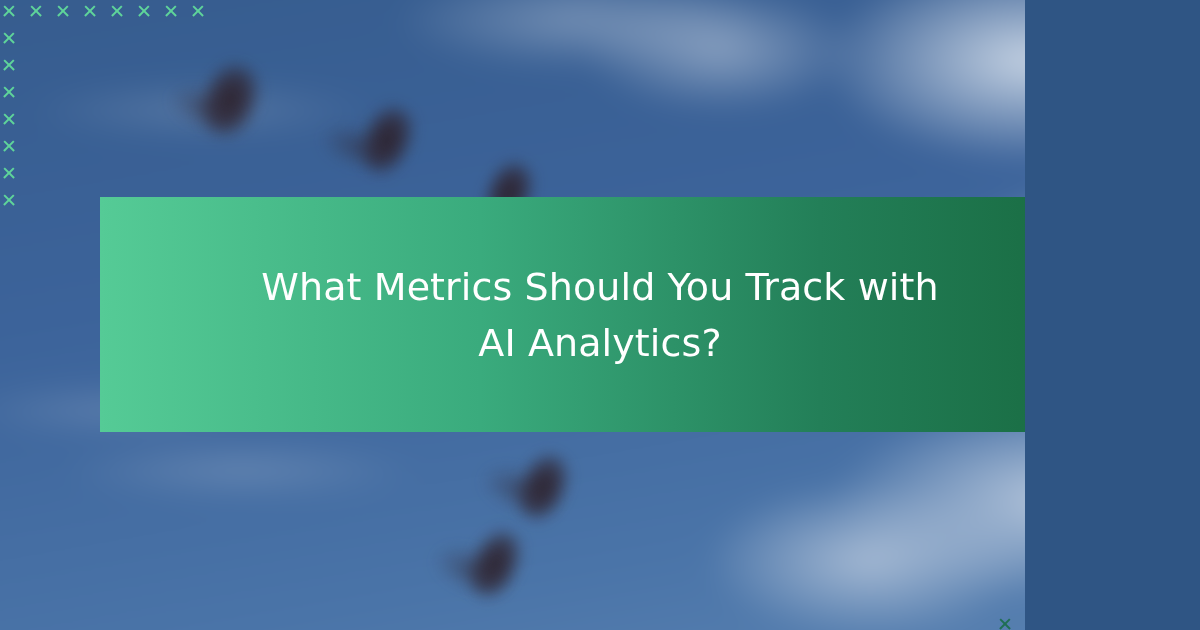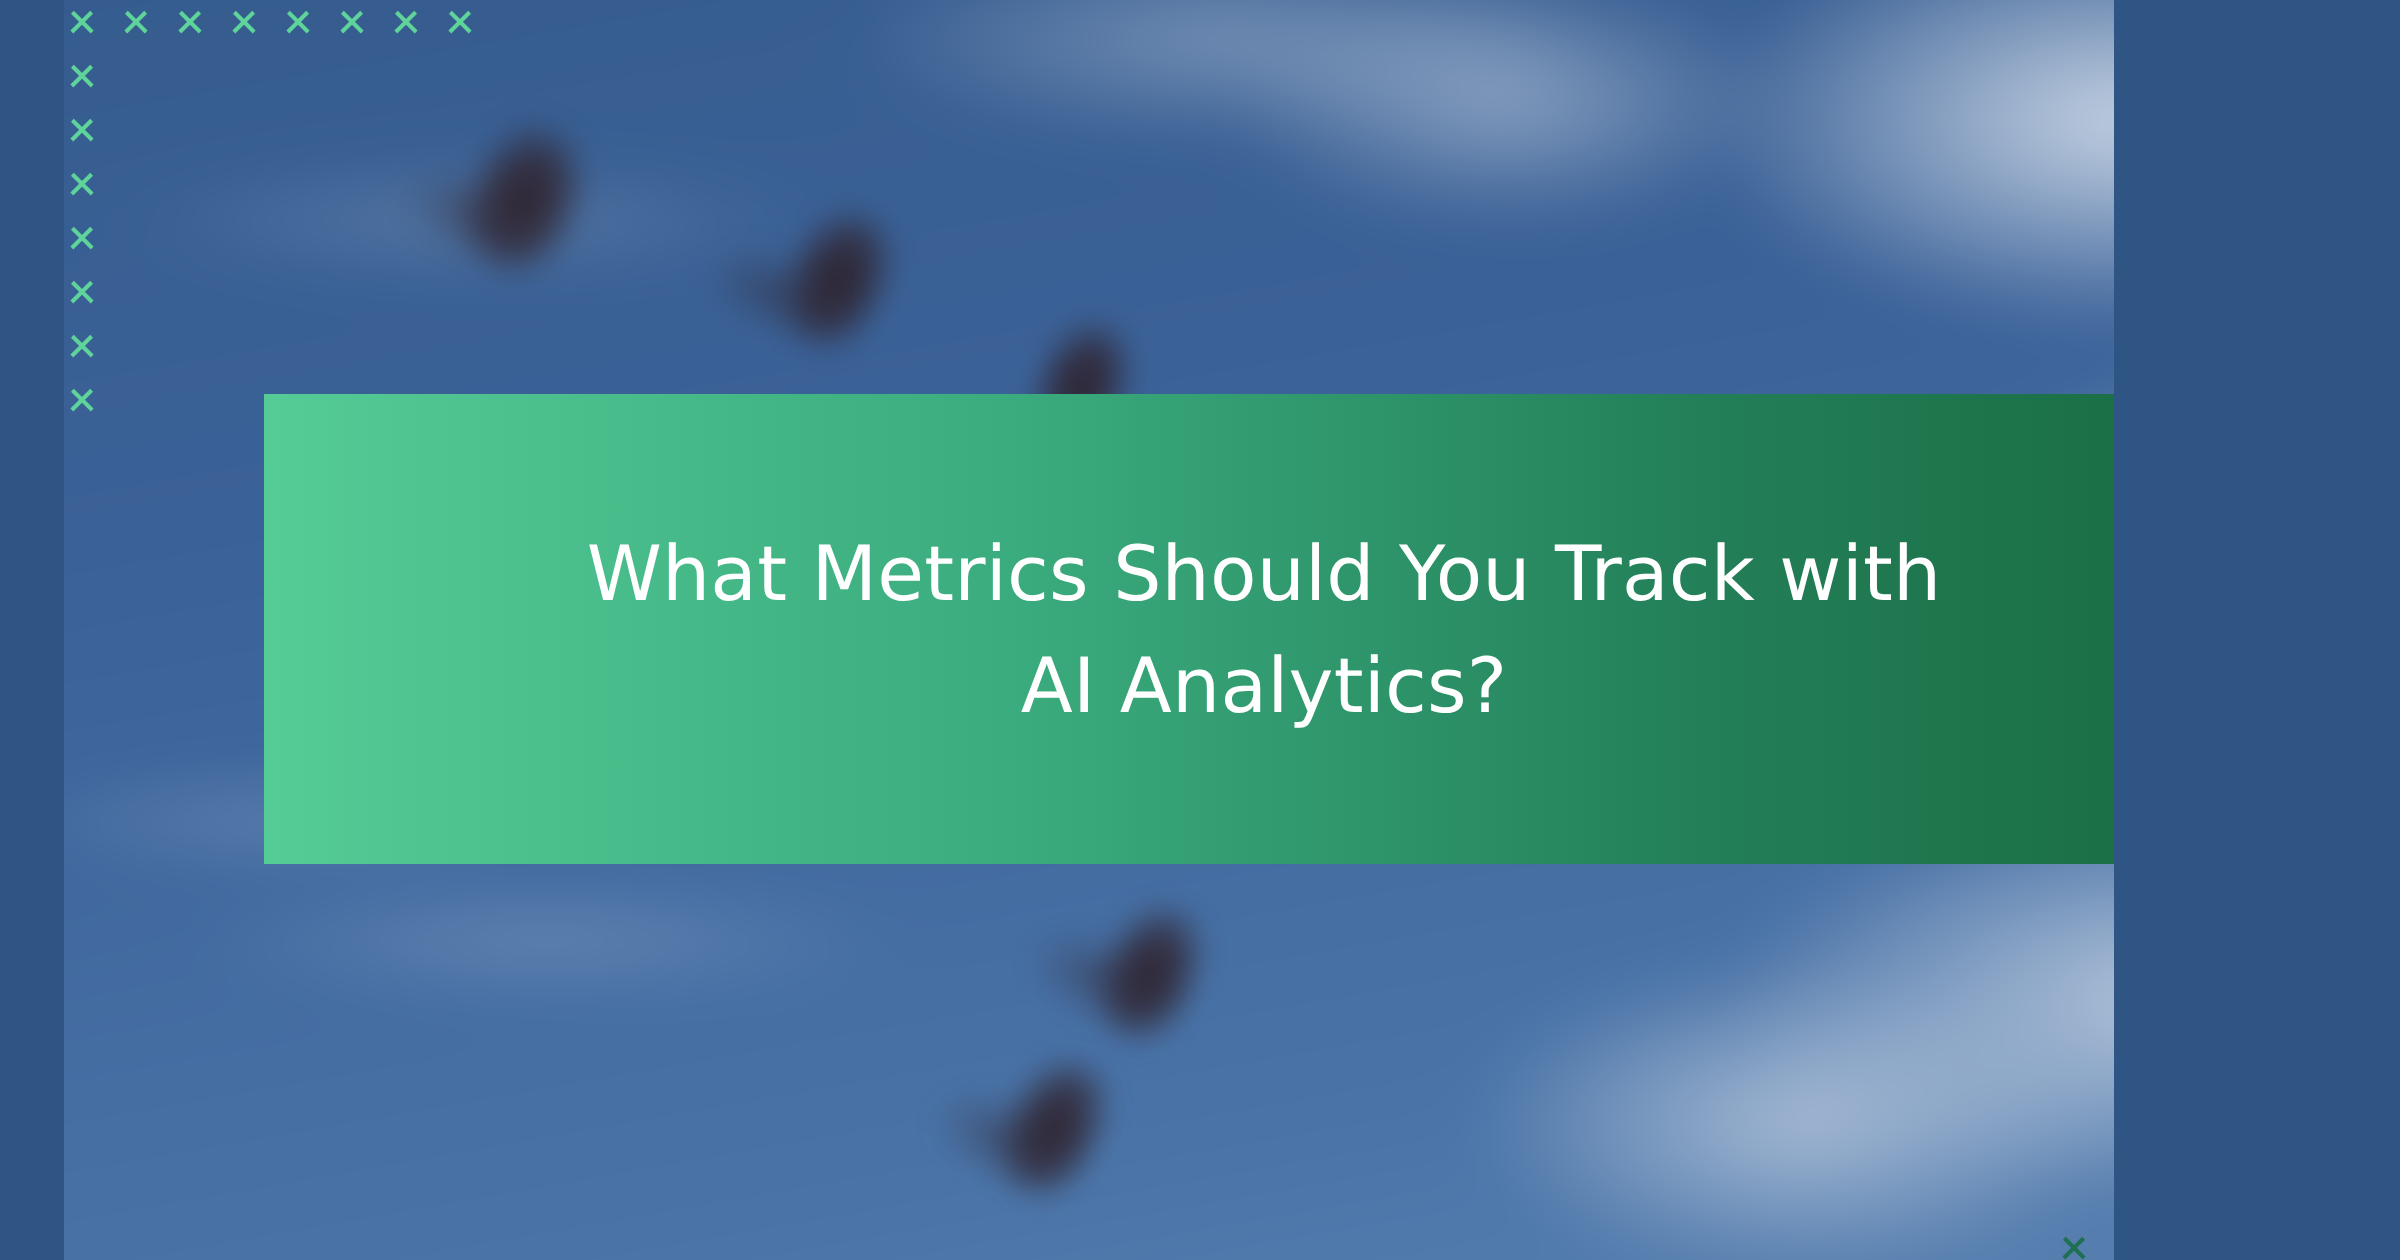--- a/index.html
+++ b/index.html
@@ -7,21 +7,20 @@
     padding: 0;
     background: #2f5584;
   }
   #canvas {
     position: relative;
     width: 1025px;
     height: 630px;
     overflow: hidden;
     font-family: "DejaVu Sans", sans-serif;
     background: #3a6193;
-    margin-left: 32px;
   }
 
   
   .bg-photo {
     position: absolute;
     inset: -60px;
     background-color: #3b629a;
     background-image:
       
       radial-gradient(ellipse 300px 150px at 1090px 120px, rgba(214,224,236,0.90) 0%, rgba(214,224,236,0.0) 70%),

